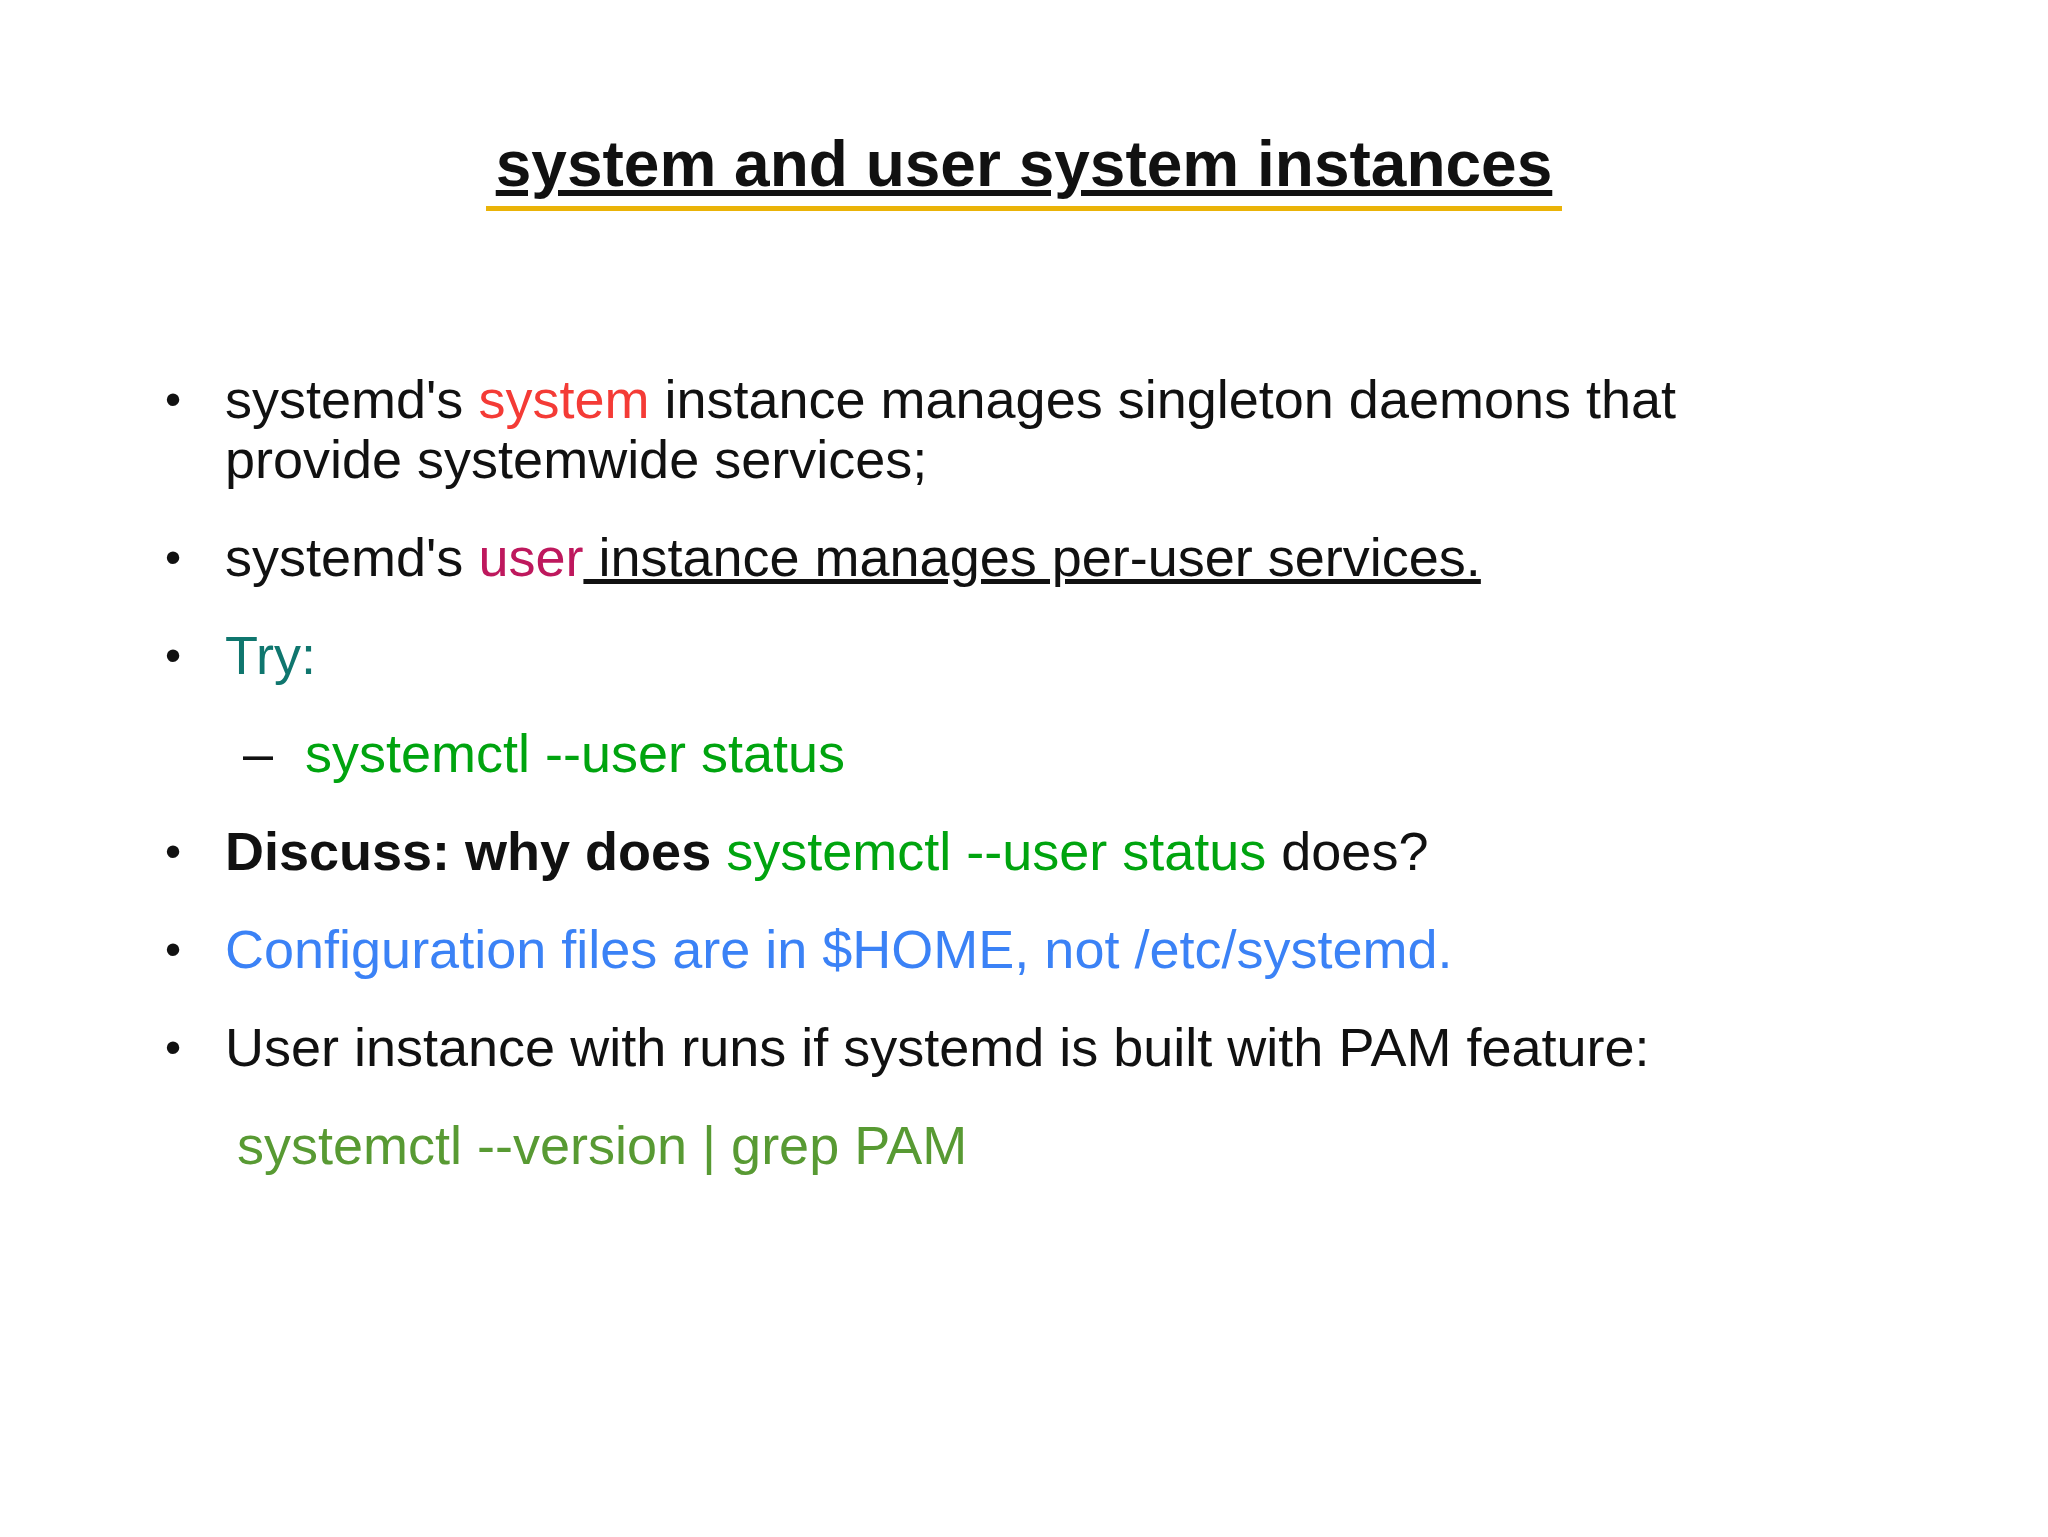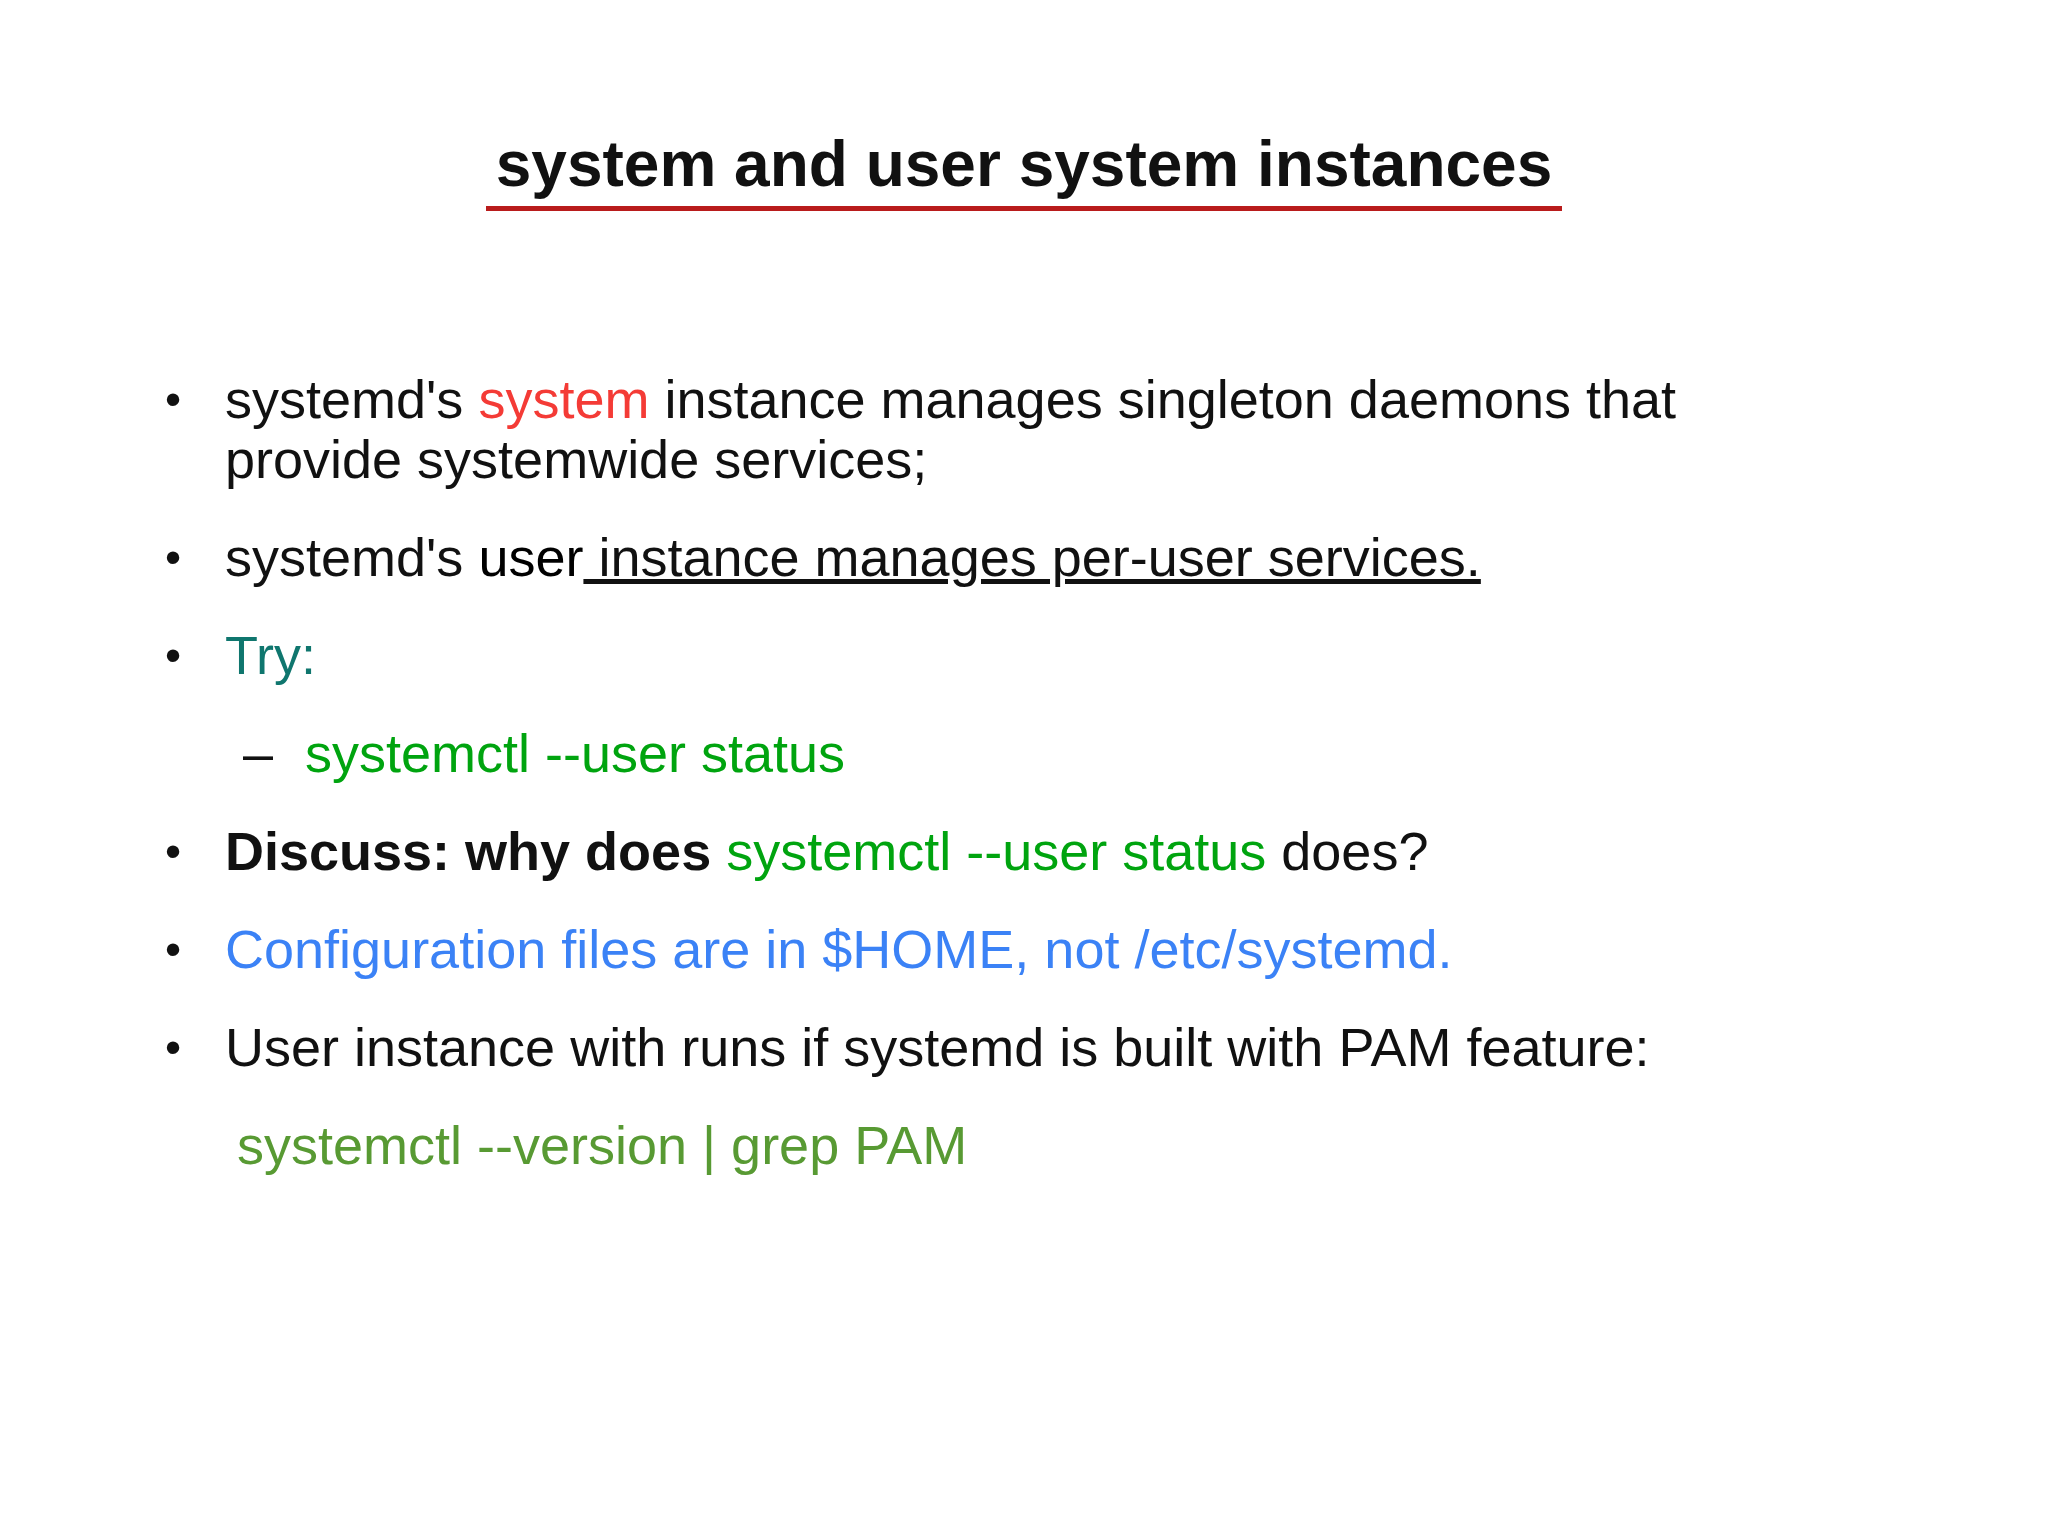--- a/index.html
+++ b/index.html
@@ -21,22 +21,23 @@
   }
   .slide-title {
     text-align: center;
     margin-top: 128px;
     font-size: 64px;
     line-height: 1.15;
     color: #111111;
   }
   .slide-title .title-text {
     display: inline-block;
-    border-bottom: 5px solid #b91c1c;
+    border-bottom: 5px solid #eab308;
     padding: 0 10px 4px 10px;
+    text-decoration: underline;
   }
   .content {
     margin-top: 158px;
   }
   .row {
     display: flex;
     font-size: 54px;
     line-height: 60px;
     margin-bottom: 38px;
     color: #111111;
@@ -63,21 +64,21 @@
   </h1>
 
   <div class="content">
       <div class="row level1">
         <span class="marker">•</span>
         <span class="text"><span style="color: rgb(17, 17, 17);">systemd's </span><span style="color: rgb(244, 59, 54); text-align: center;">system</span><span style="color: rgb(17, 17, 17);"> instance manages singleton daemons that
 provide systemwide services;</span></span>
       </div>
       <div class="row level1">
         <span class="marker">•</span>
-        <span class="text"><span style="color: rgb(17, 17, 17);">systemd's </span><span style="color: #000000;">user</span><span style="color: rgb(17, 17, 17); text-decoration: underline;"> instance manages per-user services.</span></span>
+        <span class="text"><span style="color: rgb(17, 17, 17);">systemd's </span><span style="color: #be185d;">user</span><span style="color: rgb(17, 17, 17); text-decoration: underline;"> instance manages per-user services.</span></span>
       </div>
       <div class="row level1">
         <span class="marker">•</span>
         <span class="text"><span style="color: #0f766e;">Try:</span></span>
       </div>
       <div class="row level2">
         <span class="marker">–</span>
         <span class="text"><span style="color: rgb(0, 164, 15);">systemctl --user status</span></span>
       </div>
       <div class="row level1">

